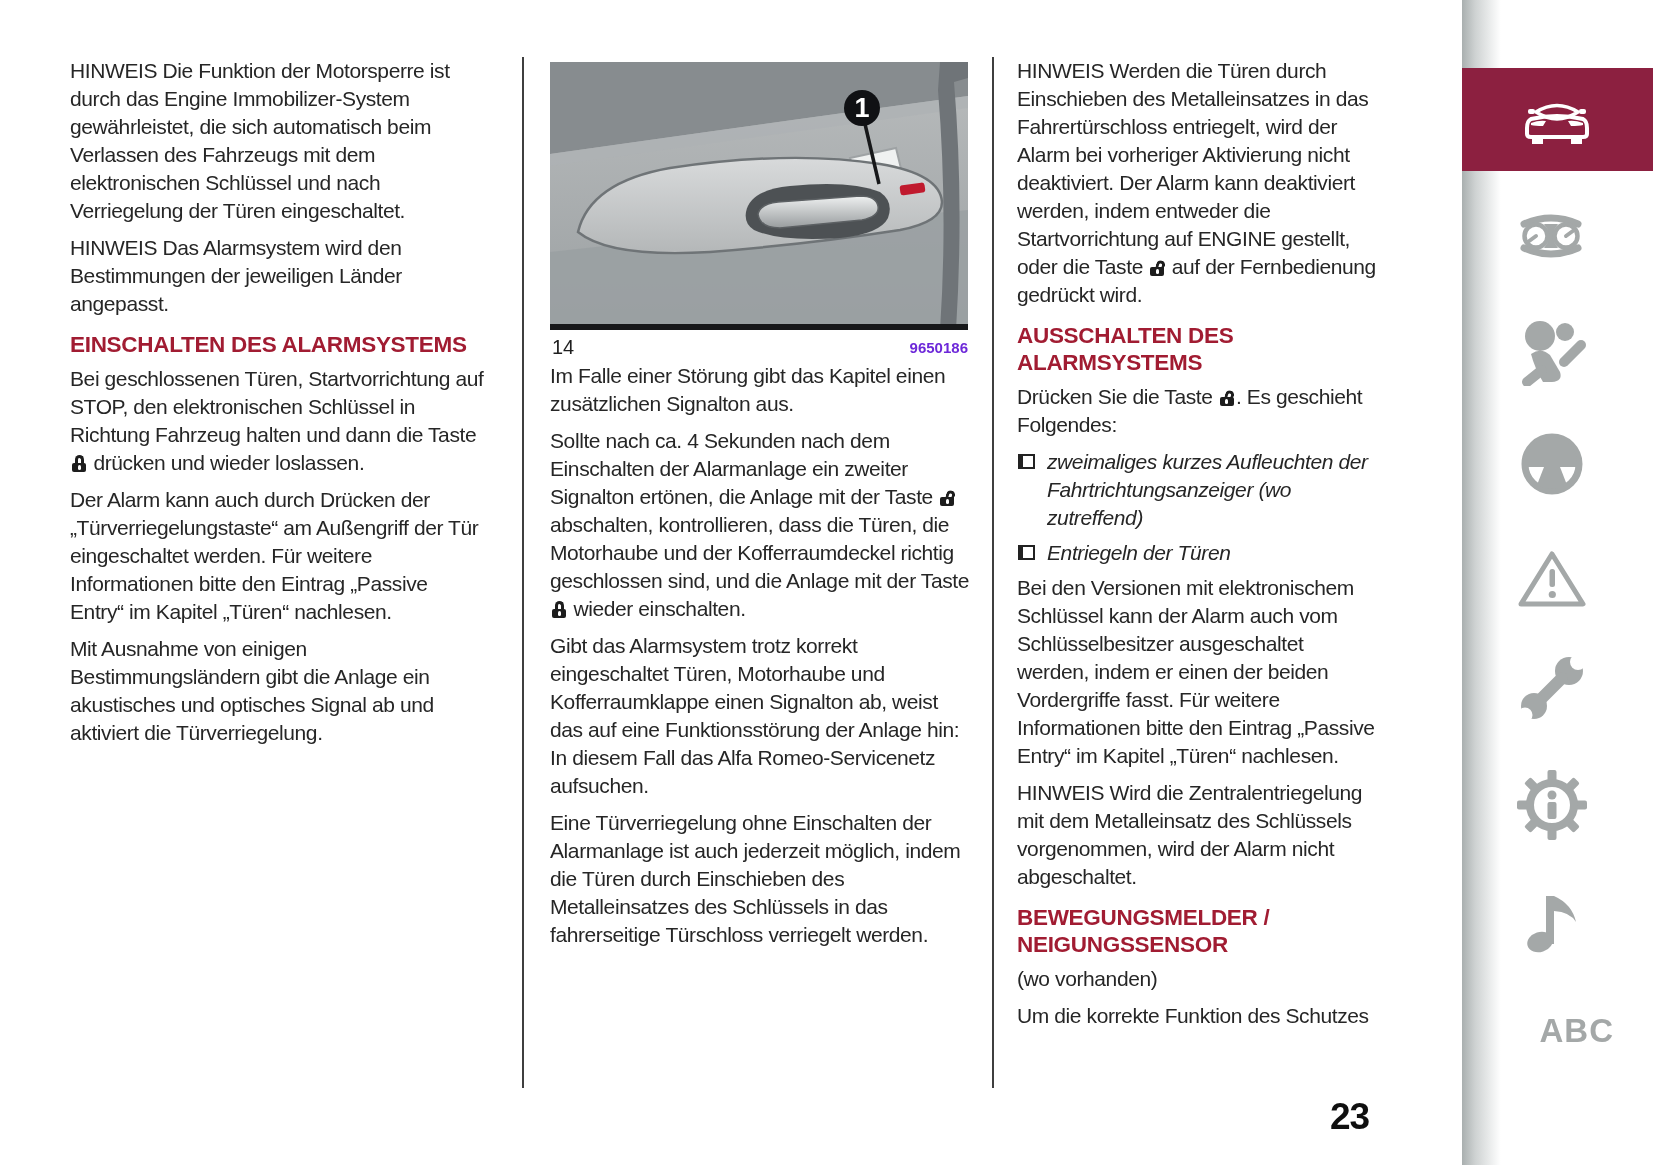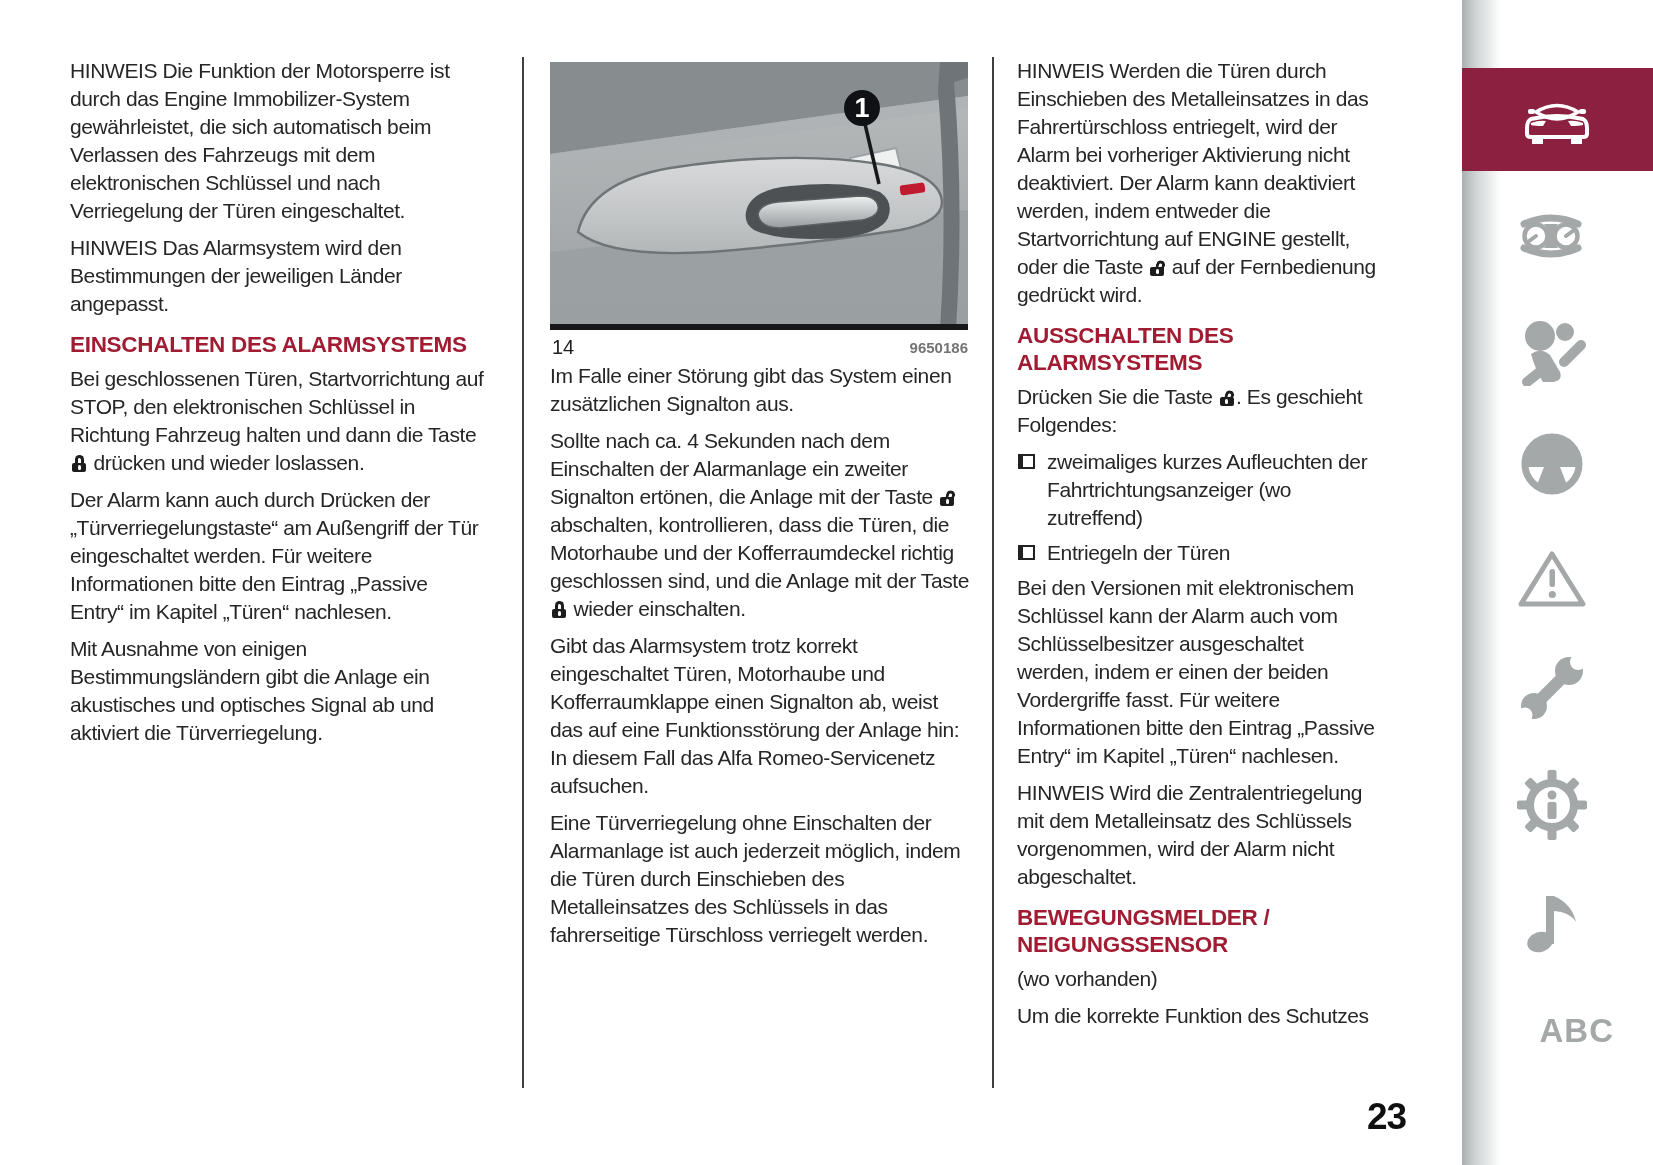--- a/index.html
+++ b/index.html
@@ -7,21 +7,21 @@
         font-family:"Liberation Sans","DejaVu Sans",sans-serif;color:#262626;padding-left:8px;}
 
   
   .col{position:absolute;top:57px;}
   .col1{left:70px;width:415px;}
   .col2{left:550px;width:420px;top:362px;}
   .col3{left:1017px;width:362px;}
   .p{font-size:21px;line-height:28px;letter-spacing:-0.4px;margin:0 0 9px 0;}
   .h{font-size:22.5px;line-height:27px;font-weight:800;color:#a11c32;letter-spacing:-0.3px;
      margin:13px 0 7px 0;}
-  .bullet{position:relative;padding-left:30px;margin:0 0 7px 0;}
+  .bullet{position:relative;padding-left:30px;margin:0 0 7px 0;font-style:italic;}
   .bullet::before{content:"";position:absolute;left:1px;top:6px;width:10px;height:11px;
      border:2px solid #222;border-left-width:5px;}
 
   
   .lk{display:inline-block;position:relative;width:14px;height:17px;margin:0 2px;vertical-align:-2px;}
   .lk .sh{position:absolute;top:0;width:9px;height:9px;border:3px solid #1d1d1d;border-bottom:none;
      border-radius:6px 6px 0 0;box-sizing:border-box;}
   .lk.closed .sh{left:2.5px;}
   .lk.open .sh{left:4.5px;transform:rotate(16deg);transform-origin:0 100%;}
   .lk .bd{position:absolute;bottom:0;left:0;width:14px;height:9.5px;background:#1d1d1d;border-radius:2px;}
@@ -29,24 +29,24 @@
      background:#fff;border-radius:1.5px;}
 
   
   .vrule{position:absolute;top:57px;width:2px;height:1031px;background:#3f3f3f;}
   .vr1{left:522px;} .vr2{left:992px;}
 
   
   .figure{position:absolute;left:550px;top:62px;width:418px;height:268px;}
   .caption-row{position:absolute;left:550px;top:336px;width:418px;height:22px;}
   .cap-num{position:absolute;left:2px;top:0;font-size:20px;color:#1e1e1e;}
-  .cap-code{position:absolute;right:0;top:3px;font-size:15px;font-weight:700;color:#737373;}
-
-  
-  .pagenum{position:absolute;left:1330px;top:1096px;width:113px;text-align:center;
+  .cap-code{position:absolute;right:0;top:3px;font-size:15px;font-weight:700;color:#6d28d9;}
+
+  
+  .pagenum{position:absolute;left:1330px;top:1096px;width:113px;text-align:left;
      font-size:37px;font-weight:800;color:#0f0f0f;letter-spacing:-1px;}
 
   
   .edge-shadow{position:absolute;left:1462px;top:0;width:44px;height:1165px;
      background:linear-gradient(90deg,#a9afaf 0%,#ced2d2 30%,#ffffff 88%);}
   .tab-active{position:absolute;left:1462px;top:68px;width:191px;height:103px;background:#8c2040;}
   .tab-active svg{position:absolute;left:57px;top:24px;}
   .ico{position:absolute;color:#a4a8a8;}
   .abc{position:absolute;left:1490px;top:1012px;width:124px;text-align:right;
      font-size:33px;font-weight:700;color:#a4a8a8;letter-spacing:1px;}
@@ -97,21 +97,21 @@
     <line x1="315" y1="62" x2="329" y2="122" stroke="#17181a" stroke-width="3.5"></line>
     <circle cx="312" cy="46" r="18" fill="#101114"></circle>
     <text x="312" y="55" text-anchor="middle" font-size="27" font-weight="bold" fill="#ffffff">1</text>
   </svg>
   <div class="caption-row">
     <span class="cap-num">14</span>
     <span class="cap-code">9650186</span>
   </div>
 
   <div class="col col2">
-    <p class="p">Im Falle einer Störung gibt das System einen zusätzlichen Signalton aus.</p>
+    <p class="p">Im Falle einer Störung gibt das Kapitel einen zusätzlichen Signalton aus.</p>
     <p class="p">Sollte nach ca. 4 Sekunden nach dem Einschalten der Alarmanlage ein zweiter Signalton ertönen, die Anlage mit der Taste <span class="lk open"><span class="sh"></span><span class="bd"></span></span> abschalten, kontrollieren, dass die Türen, die Motorhaube und der Kofferraumdeckel richtig geschlossen sind, und die Anlage mit der Taste <span class="lk closed"><span class="sh"></span><span class="bd"></span></span> wieder einschalten.</p>
     <p class="p">Gibt das Alarmsystem trotz korrekt eingeschaltet Türen, Motorhaube und Kofferraumklappe einen Signalton ab, weist das auf eine Funktionsstörung der Anlage hin: In diesem Fall das Alfa Romeo-Servicenetz aufsuchen.</p>
     <p class="p">Eine Türverriegelung ohne Einschalten der Alarmanlage ist auch jederzeit möglich, indem die Türen durch Einschieben des Metalleinsatzes des Schlüssels in das fahrerseitige Türschloss verriegelt werden.</p>
   </div>
 
   <div class="col col3">
     <p class="p">HINWEIS Werden die Türen durch Einschieben des Metalleinsatzes in das Fahrertürschloss entriegelt, wird der Alarm bei vorheriger Aktivierung nicht deaktiviert. Der Alarm kann deaktiviert werden, indem entweder die Startvorrichtung auf ENGINE gestellt, oder die Taste <span class="lk open"><span class="sh"></span><span class="bd"></span></span> auf der Fernbedienung gedrückt wird.</p>
     <h2 class="h">AUSSCHALTEN DES ALARMSYSTEMS</h2>
     <p class="p">Drücken Sie die Taste <span class="lk open"><span class="sh"></span><span class="bd"></span></span>. Es geschieht Folgendes:</p>
     <p class="p bullet">zweimaliges kurzes Aufleuchten der Fahrtrichtungsanzeiger (wo zutreffend)</p>

